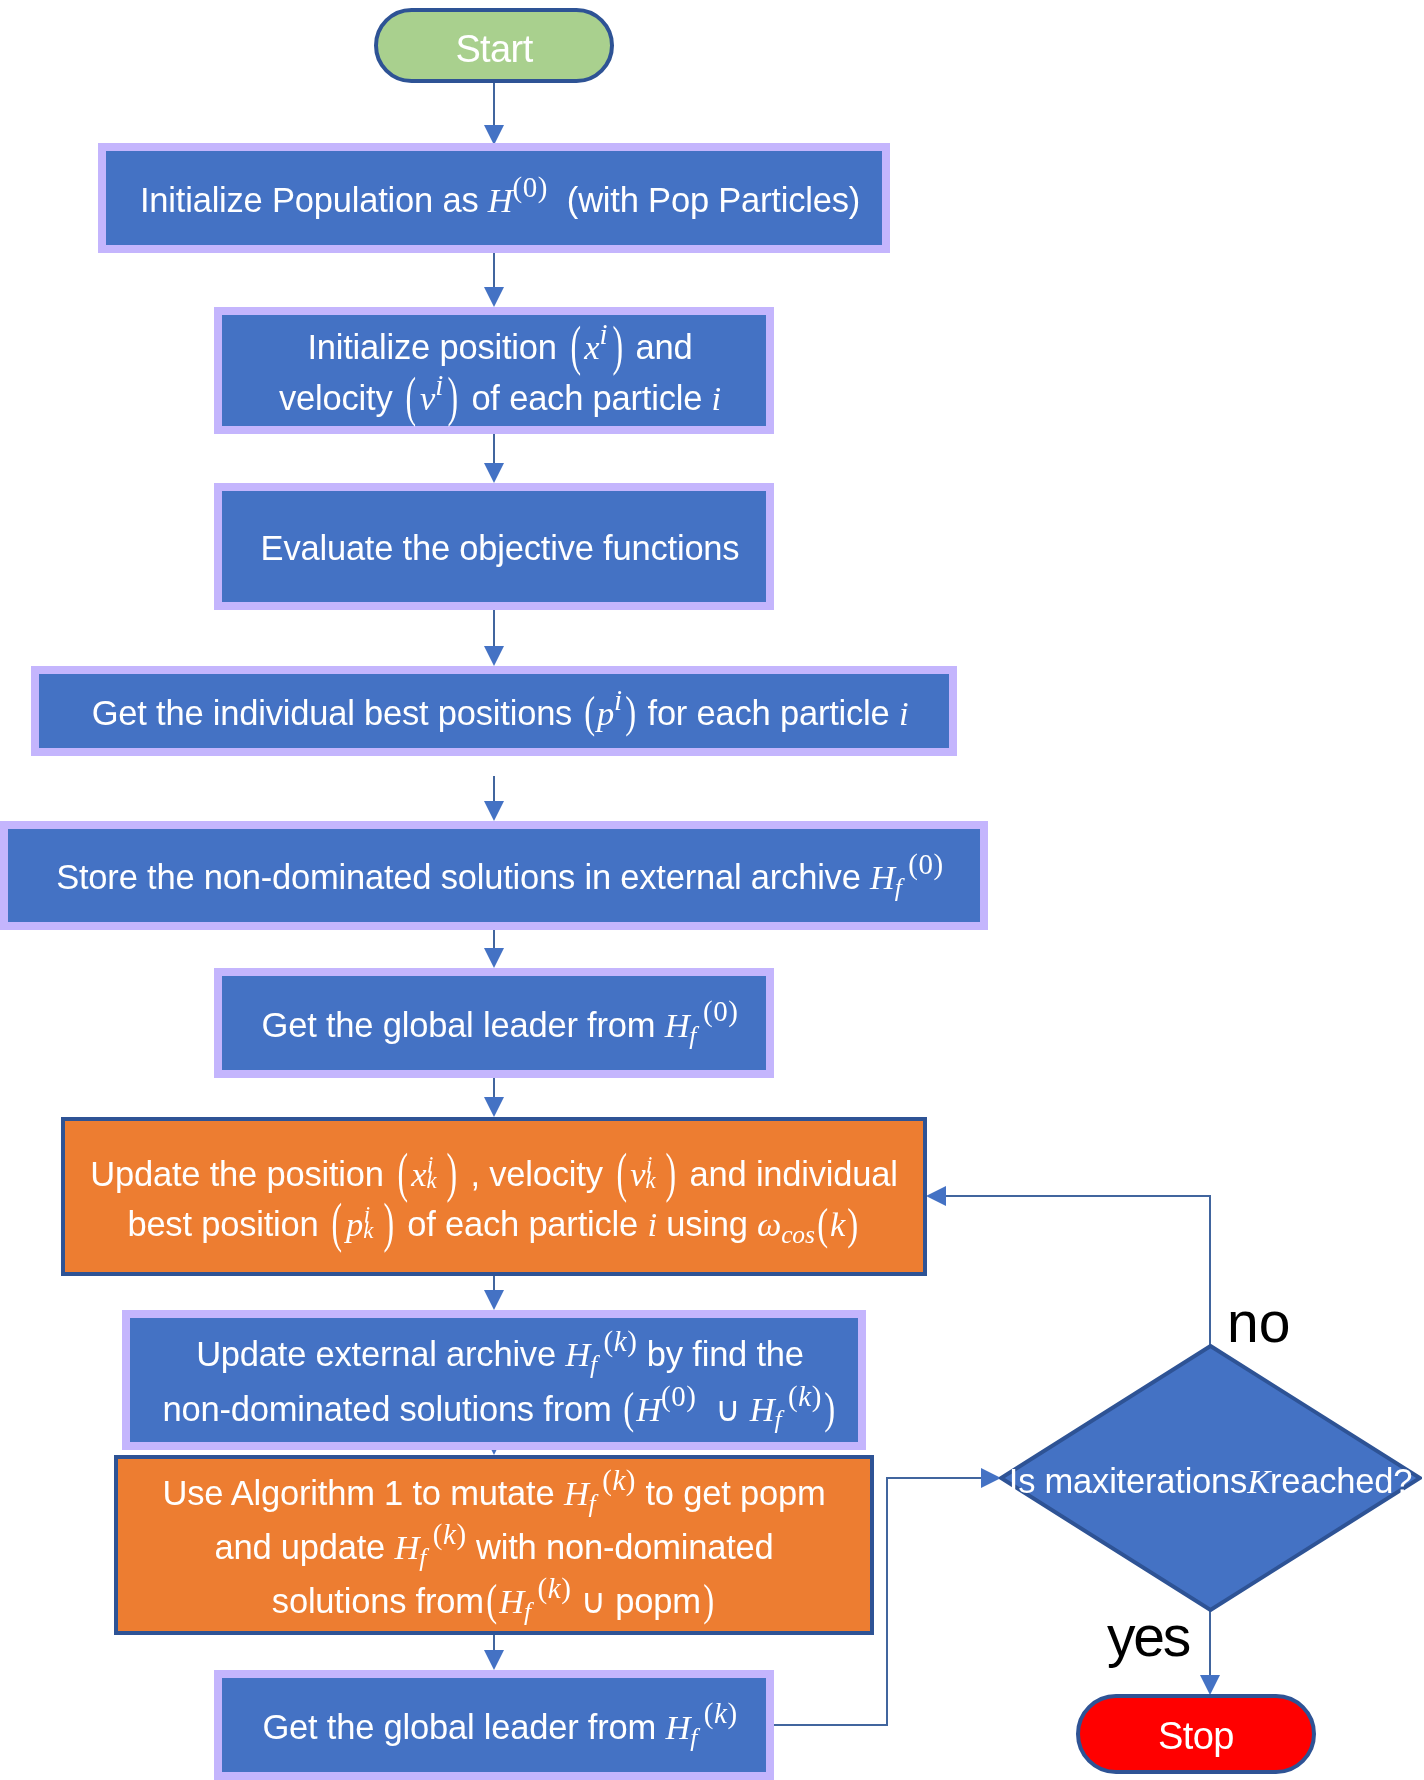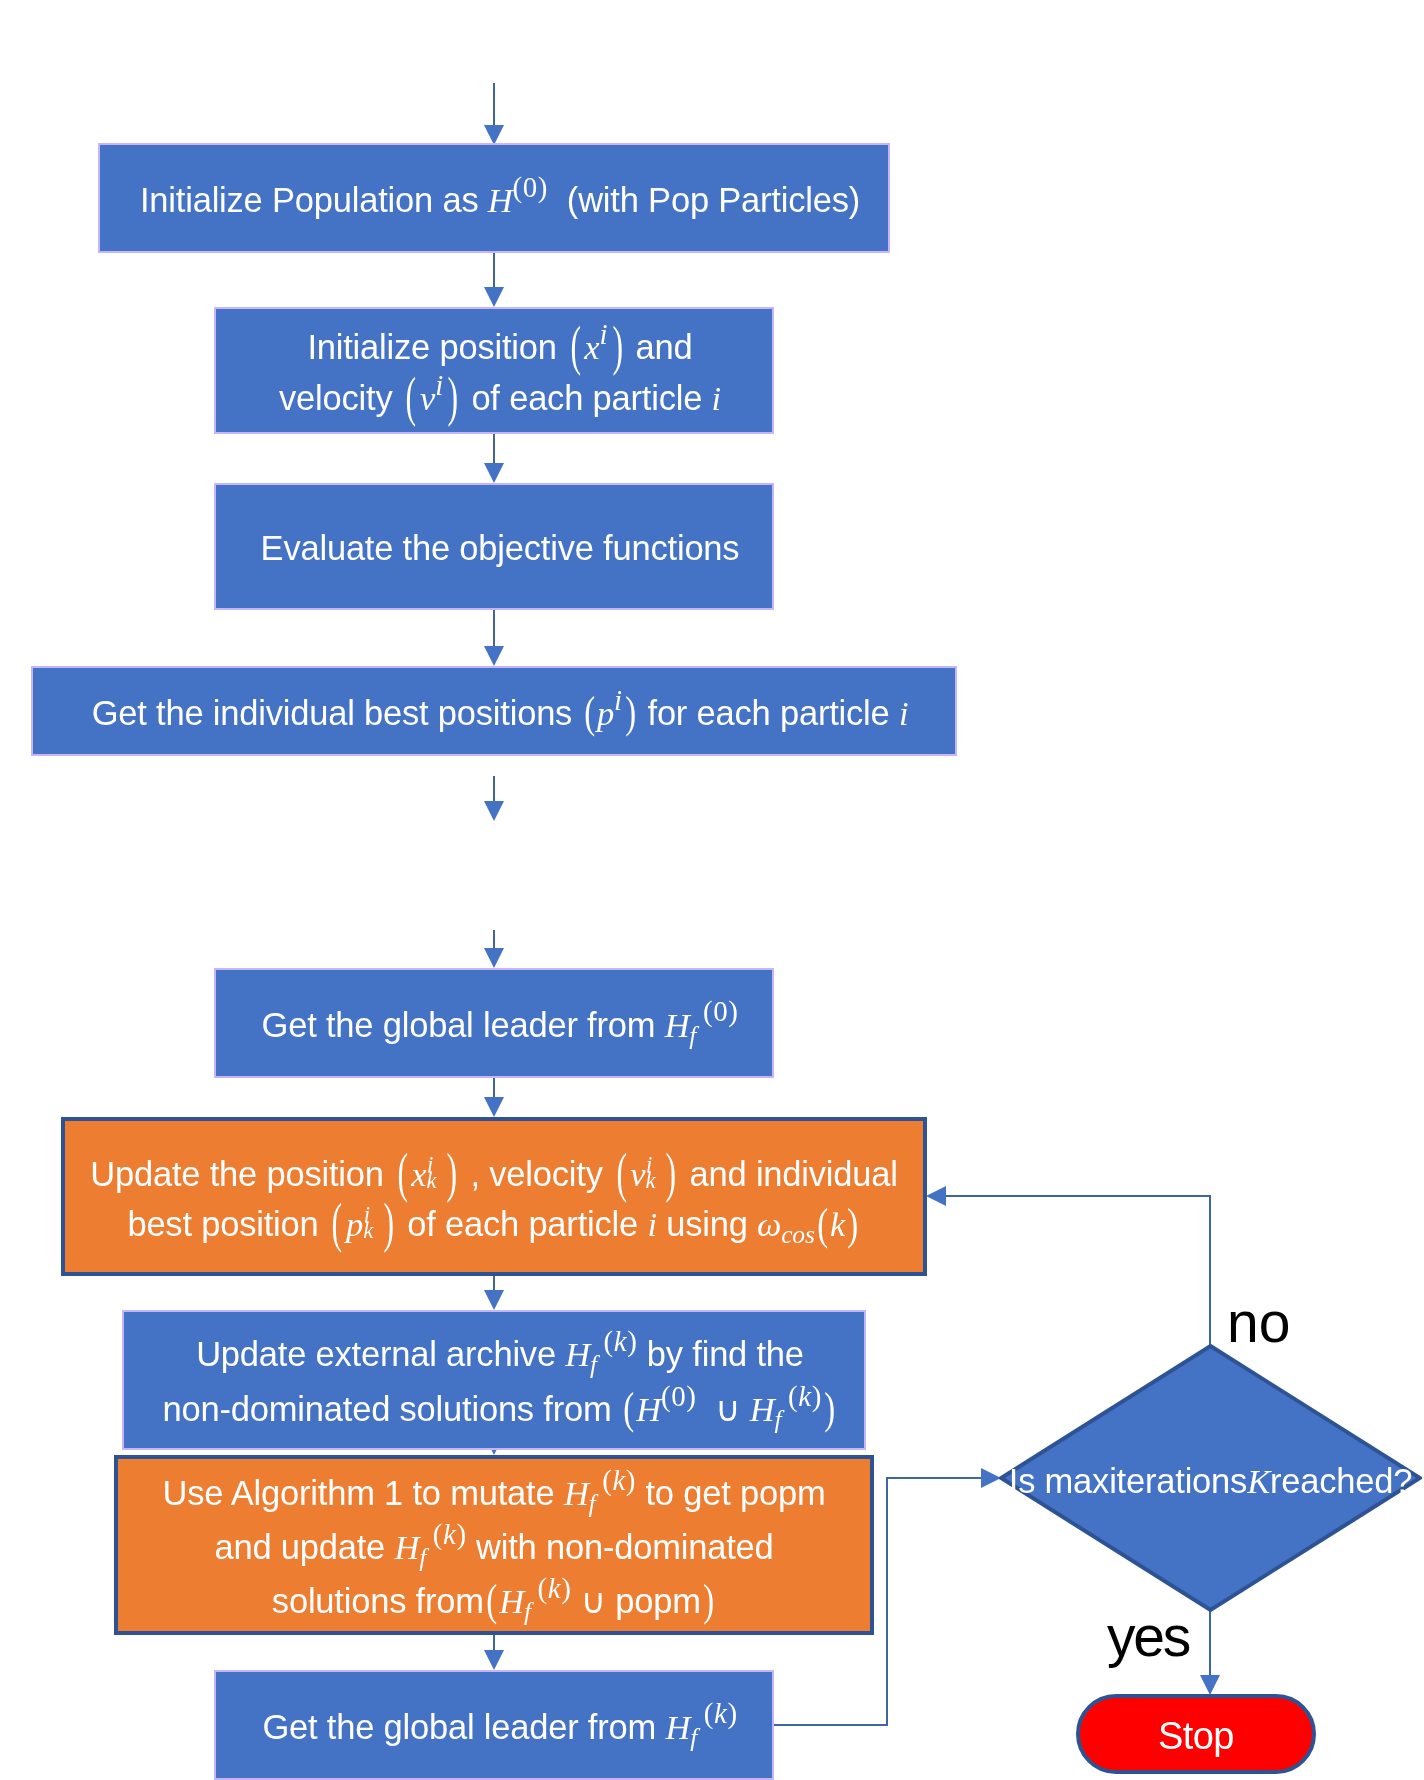--- a/index.html
+++ b/index.html
@@ -4,21 +4,21 @@
 <style>
   html,body{margin:0;padding:0;background:#ffffff;}
   body{width:1424px;height:1780px;overflow:hidden;
        font-family:"Liberation Sans",sans-serif;
        -webkit-font-smoothing:antialiased;}
   #stage{position:relative;width:1424px;height:1780px;background:#ffffff;}
   svg.edges{position:absolute;left:0;top:0;width:1424px;height:1780px;overflow:visible;}
 
   .node{position:absolute;box-sizing:border-box;display:flex;align-items:center;
         justify-content:center;text-align:center;color:#ffffff;z-index:2;}
-  .proc{background:#4472C4;border:2px solid #c4b5fd;padding-left:12px;}
+  .proc{background:#4472C4;border:8px solid #c4b5fd;padding-left:12px;}
   .proc-alt{background:#ED7D31;border:4px solid #2E5395;}
   .term{border:4px solid #2E5395;border-radius:999px;}
   .term-start{background:#A9D08E;}
   .term-stop{background:#FF0000;}
 
   .txt{font-size:34.5px;letter-spacing:-0.2px;line-height:51px;white-space:nowrap;
        position:relative;top:2px;}
   .term .txt{font-size:38px;letter-spacing:-0.6px;line-height:40px;top:2px;}
 
   .diamond{position:absolute;z-index:2;}
@@ -93,37 +93,43 @@
       <polygon points="981,1468 1001,1478 981,1488" fill="#4472C4" stroke="none"></polygon>
 
       <path d="M1210,1345 L1210,1196 L946,1196"></path>
       <polygon points="946,1186 946,1206 926,1196" fill="#4472C4" stroke="none"></polygon>
 
       <path d="M1210,1611 L1210,1675"></path>
       <polygon points="1200,1675 1220,1675 1210,1695" fill="#4472C4" stroke="none"></polygon>
     </g>
   </svg>
 
+  <div class="node term term-start" style="left:374px;top:8px;width:240px;height:75px;">
+    <span class="txt" style="top:3px">Start</span>
+  </div>
 
   <div class="node proc" style="left:98px;top:143px;width:792px;height:110px;">
     <span class="txt">Initialize Population as <span class="mi">H</span><span class="sup">(0)</span>&nbsp; (with Pop Particles)</span>
   </div>
 
   <div class="node proc" style="left:214px;top:307px;width:560px;height:127px;">
     <span class="txt">Initialize position <span class="bp">(</span><span class="mi">x</span><span class="sup mi">i</span><span class="bp">)</span> and<br>velocity <span class="bp">(</span><span class="mi">v</span><span class="sup mi">i</span><span class="bp">)</span> of each particle <span class="mi">i</span></span>
   </div>
 
   <div class="node proc" style="left:214px;top:483px;width:560px;height:127px;">
     <span class="txt">Evaluate the objective functions</span>
   </div>
 
   <div class="node proc" style="left:31px;top:666px;width:926px;height:90px;justify-content:center;">
     <span class="txt">Get the individual best positions <span class="paren2">(</span><span class="mi">p</span><span class="sup mi">i</span><span class="paren2">)</span> for each particle <span class="mi">i</span></span>
   </div>
 
+  <div class="node proc" style="left:0px;top:821px;width:988px;height:109px;">
+    <span class="txt">Store the non-dominated solutions in external archive <span class="mi">H</span><span class="sub mi">f</span><span class="sup">(0)</span></span>
+  </div>
 
   <div class="node proc" style="left:214px;top:968px;width:560px;height:110px;justify-content:center;">
     <span class="txt">Get the global leader from <span class="mi">H</span><span class="sub mi">f</span><span class="sup">(0)</span></span>
   </div>
 
   <div class="node proc-alt" style="left:61px;top:1117px;width:866px;height:159px;">
     <span class="txt" style="line-height:50px">Update the position <span class="bp">(</span><span class="mi">x</span><span class="ss"><span class="u">i</span><span class="d">k</span></span><span class="bp">)</span> , velocity <span class="bp">(</span><span class="mi">v</span><span class="ss"><span class="u">i</span><span class="d">k</span></span><span class="bp">)</span> and individual<br>best position <span class="bp">(</span><span class="mi">p</span><span class="ss"><span class="u">i</span><span class="d">k</span></span><span class="bp">)</span> of each particle <span class="mi">i</span> using <span class="mi">ω</span><span class="sub mi">cos</span><span class="paren2">(</span><span class="mi">k</span><span class="paren2">)</span></span>
   </div>
 
   <div class="node proc" style="left:122px;top:1310px;width:744px;height:140px;">

